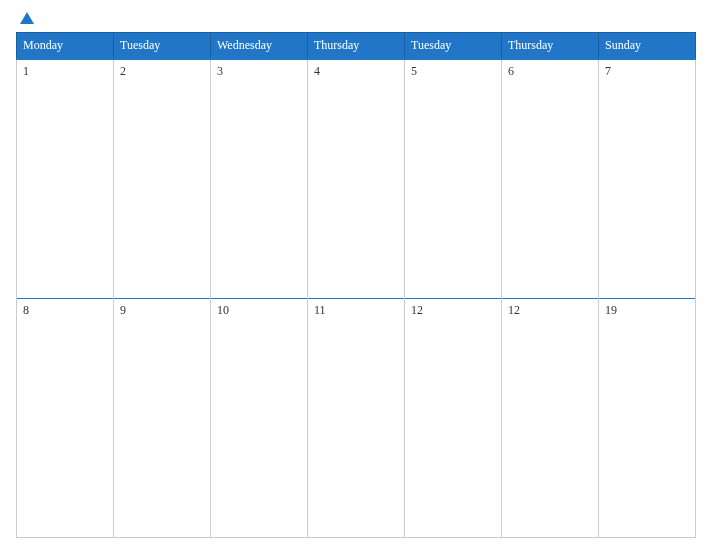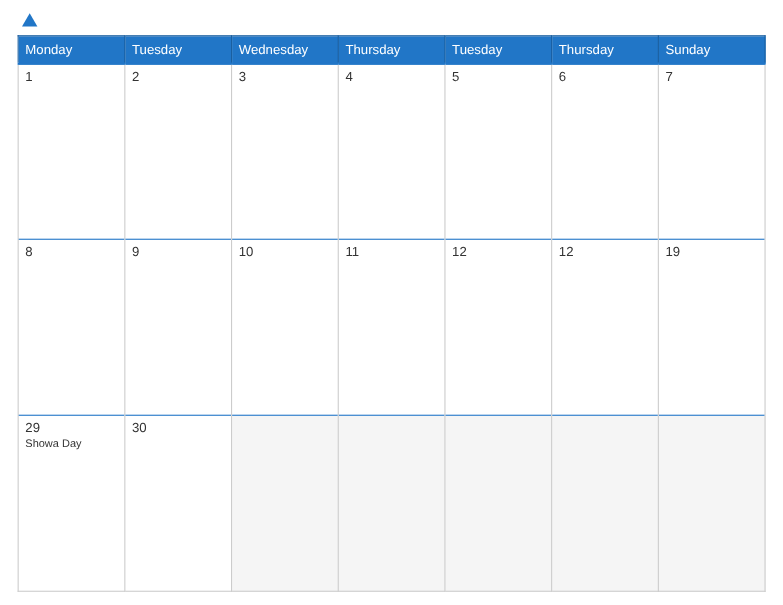--- a/index.html
+++ b/index.html
@@ -10,20 +10,21 @@
       font-family: Arial, sans-serif;
       overflow: hidden;
     }
 
     .page {
       width: 712px;
       height: 550px;
       padding: 12px 16px;
       display: flex;
       flex-direction: column;
+      font-family: Liberation Serif, serif;
     }
 
     
     .header {
       display: flex;
       align-items: center;
       justify-content: space-between;
       margin-bottom: 8px;
     }
 
@@ -212,29 +213,15 @@
           <td>
             <span class="day-number">12</span>
           </td>
           <td>
             <span class="day-number">12</span>
           </td>
           <td>
             <span class="day-number">19</span>
           </td>
         </tr>
-        <tr class="week-row">
-          <td>
-            <span class="day-number">29</span>
-            <span class="holiday-name">Showa Day</span>
-          </td>
-          <td>
-            <span class="day-number">30</span>
-          </td>
-          <td class="empty-cell"></td>
-          <td class="empty-cell"></td>
-          <td class="empty-cell"></td>
-          <td class="empty-cell"></td>
-          <td class="empty-cell"></td>
-        </tr>
       </tbody>
   </table>
 </div>
 
 </body></html>

